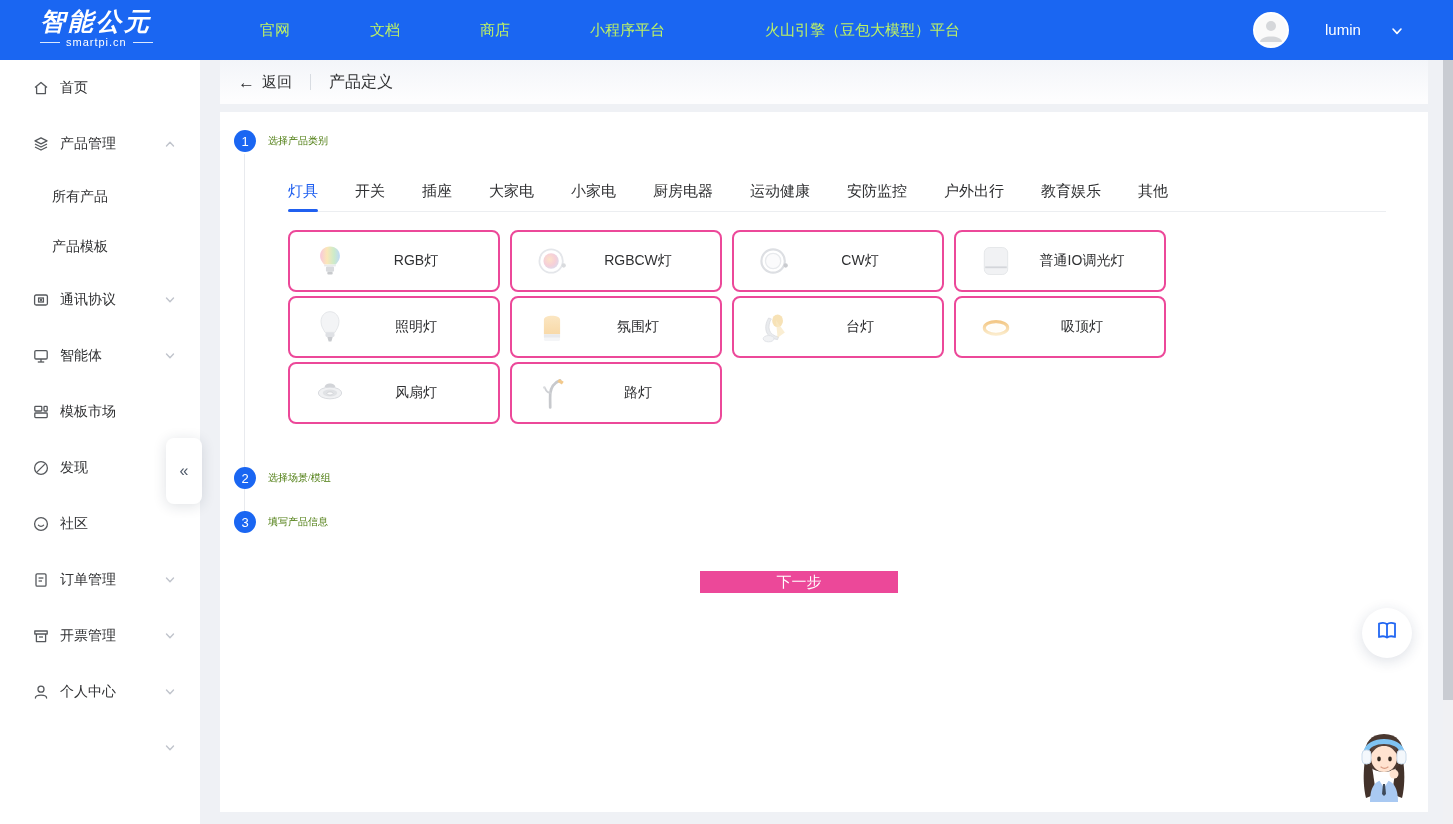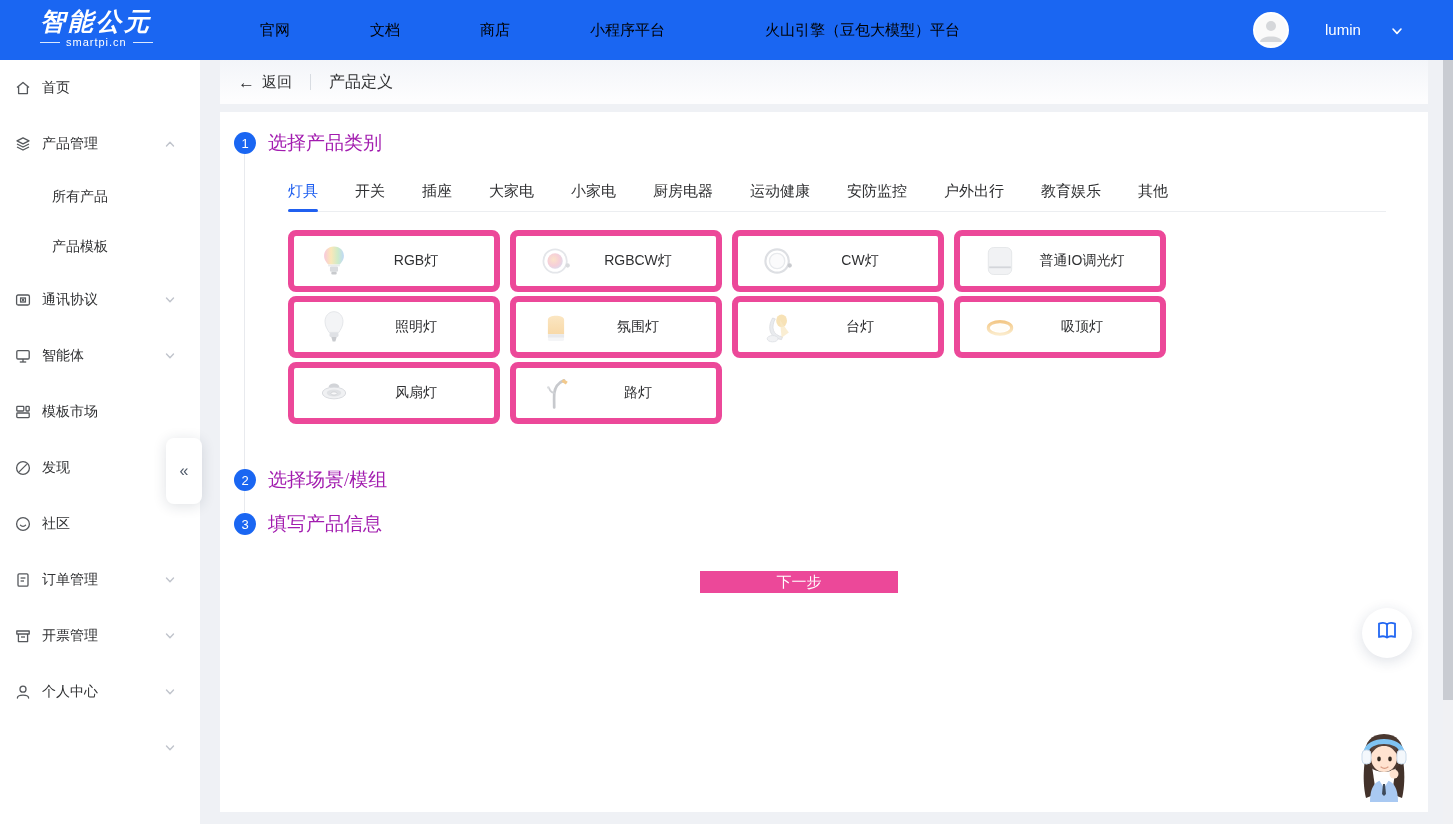--- a/index.html
+++ b/index.html
@@ -5,28 +5,28 @@
   * { margin:0; padding:0; box-sizing:border-box; }
   html,body { width:1453px; height:824px; }
   body { font-family:"Liberation Sans","DejaVu Sans",sans-serif; background:#EFF1F5; overflow:hidden; position:relative; }
 
   
   .header { position:absolute; left:0; top:0; width:1453px; height:60px; background:#1A66F2; z-index:30; }
   .logo { position:absolute; left:40px; top:8px; color:#fff; }
   .logo-title { font-size:25px; font-weight:800; letter-spacing:3px; font-style:italic; line-height:26px; }
   .logo-sub { display:flex; align-items:center; gap:6px; font-size:11px; margin-top:2px; justify-content:center; letter-spacing:1px; }
   .logo-sub::before,.logo-sub::after { content:""; width:20px; height:1px; background:rgba(255,255,255,.85); }
-  .nav-item { position:absolute; top:0; height:54px; line-height:60px; color:#000000; font-size:15px; cursor:pointer; white-space:nowrap; }
+  .nav-item { position:absolute; top:0; height:54px; line-height:60px; color:#bef264; font-size:15px; cursor:pointer; white-space:nowrap; }
   .hdr-avatar { position:absolute; left:1253px; top:12px; width:36px; height:36px; border-radius:50%; background:#fff; border:2px solid #fff; overflow:hidden; cursor:pointer; }
   .hdr-user { position:absolute; left:1325px; top:0; height:52px; line-height:60px; color:#fff; font-size:15px; cursor:pointer; }
   .hdr-caret { position:absolute; left:1390px; top:24px; cursor:pointer; }
 
   
   .sidebar { position:absolute; left:0; top:60px; width:200px; height:764px; background:#fff; z-index:20; }
-  .side-item { position:relative; height:56px; display:flex; align-items:center; padding-left:14px; font-size:14px; color:#303133; cursor:pointer; }
+  .side-item { position:relative; height:56px; display:flex; align-items:center; padding-left:32px; font-size:14px; color:#303133; cursor:pointer; }
   .side-item .s-icon { width:18px; height:18px; margin-right:10px; display:inline-flex; }
   .side-sub { position:relative; height:50px; display:flex; align-items:center; padding-left:52px; font-size:14px; color:#303133; cursor:pointer; }
   .side-chev { position:absolute; right:24px; top:50%; transform:translateY(-50%); display:inline-flex; }
   .side-chev.up { transform:translateY(-50%) rotate(180deg); }
   .collapse-handle { position:absolute; left:166px; top:438px; width:36px; height:66px; background:#fff; border-radius:8px;
      box-shadow:0 2px 14px rgba(31,45,61,.14); display:flex; align-items:center; justify-content:center;
      font-size:16px; color:#4E5969; z-index:25; cursor:pointer; }
 
   
   .crumb-bar { position:absolute; left:220px; top:60px; width:1208px; height:44px;
@@ -35,30 +35,30 @@
   .back-arrow { font-size:17px; line-height:1; color:#303133; }
   .crumb-divider { width:1px; height:16px; background:#D8DCE2; margin:0 18px; }
   .crumb-title { font-size:16px; color:#303133; }
 
   
   .panel { position:absolute; left:220px; top:112px; width:1208px; height:700px; background:#fff; z-index:10; }
   .step-line { position:absolute; left:24px; top:42px; width:1px; height:358px; background:#E8EAEE; }
   .step { position:absolute; left:14px; display:flex; align-items:center; gap:12px; z-index:2; }
   .step-circle { width:22px; height:22px; border-radius:50%; background:#1A66F2; color:#fff; font-size:13px;
      display:flex; align-items:center; justify-content:center; }
-  .step-label { font-size:19px; color:#a21caf;font-family:Liberation Serif, serif; }
+  .step-label { font-size:10px; color:#4d7c0f;font-family:Liberation Serif, serif; }
 
   .tabs { position:absolute; left:68px; top:70px; display:flex; gap:37px; }
   .tabs-border { position:absolute; left:68px; top:99px; width:1098px; height:1px; background:#ECEEF1; }
   .tab { position:relative; font-size:15px; color:#303133; padding-bottom:11px; cursor:pointer; white-space:nowrap;text-align:right; }
   .tab.active { color:#2060F0; }
   .tab.active::after { content:""; position:absolute; left:0; right:0; bottom:0; height:3px; background:#2060F0; border-radius:2px; }
 
   .cards { position:absolute; left:68px; top:118px; display:grid; grid-template-columns:repeat(4,212px); gap:4px 10px; }
-  .card { height:62px; border:6px solid #ec4899; border-radius:8px; background:#fff; display:flex; align-items:center; cursor:pointer; }
+  .card { height:62px; border:2px solid #ec4899; border-radius:8px; background:#fff; display:flex; align-items:center; cursor:pointer; }
   .card .c-icon { width:40px; height:40px; margin-left:20px; flex:none; display:flex; align-items:center; justify-content:center; }
   .card .c-label { flex:1; text-align:center; font-size:14px; color:#303133; padding-right:16px; }
 
   .next-btn { position:absolute; left:480px; top:459px; width:198px; height:22px; background:#ec4899; border:none;
      border-radius:0; color:#fff; font-size:15px; display:flex; align-items:center; justify-content:center; cursor:not-allowed; }
 
   
   .doc-fab { position:absolute; left:1362px; top:608px; width:50px; height:50px; border-radius:50%; background:#fff;
      box-shadow:0 3px 14px rgba(30,50,90,.15); display:flex; align-items:center; justify-content:center; z-index:40; cursor:pointer; }
   .assistant { position:absolute; left:1350px; top:728px; width:68px; height:74px; z-index:40; cursor:pointer; }

